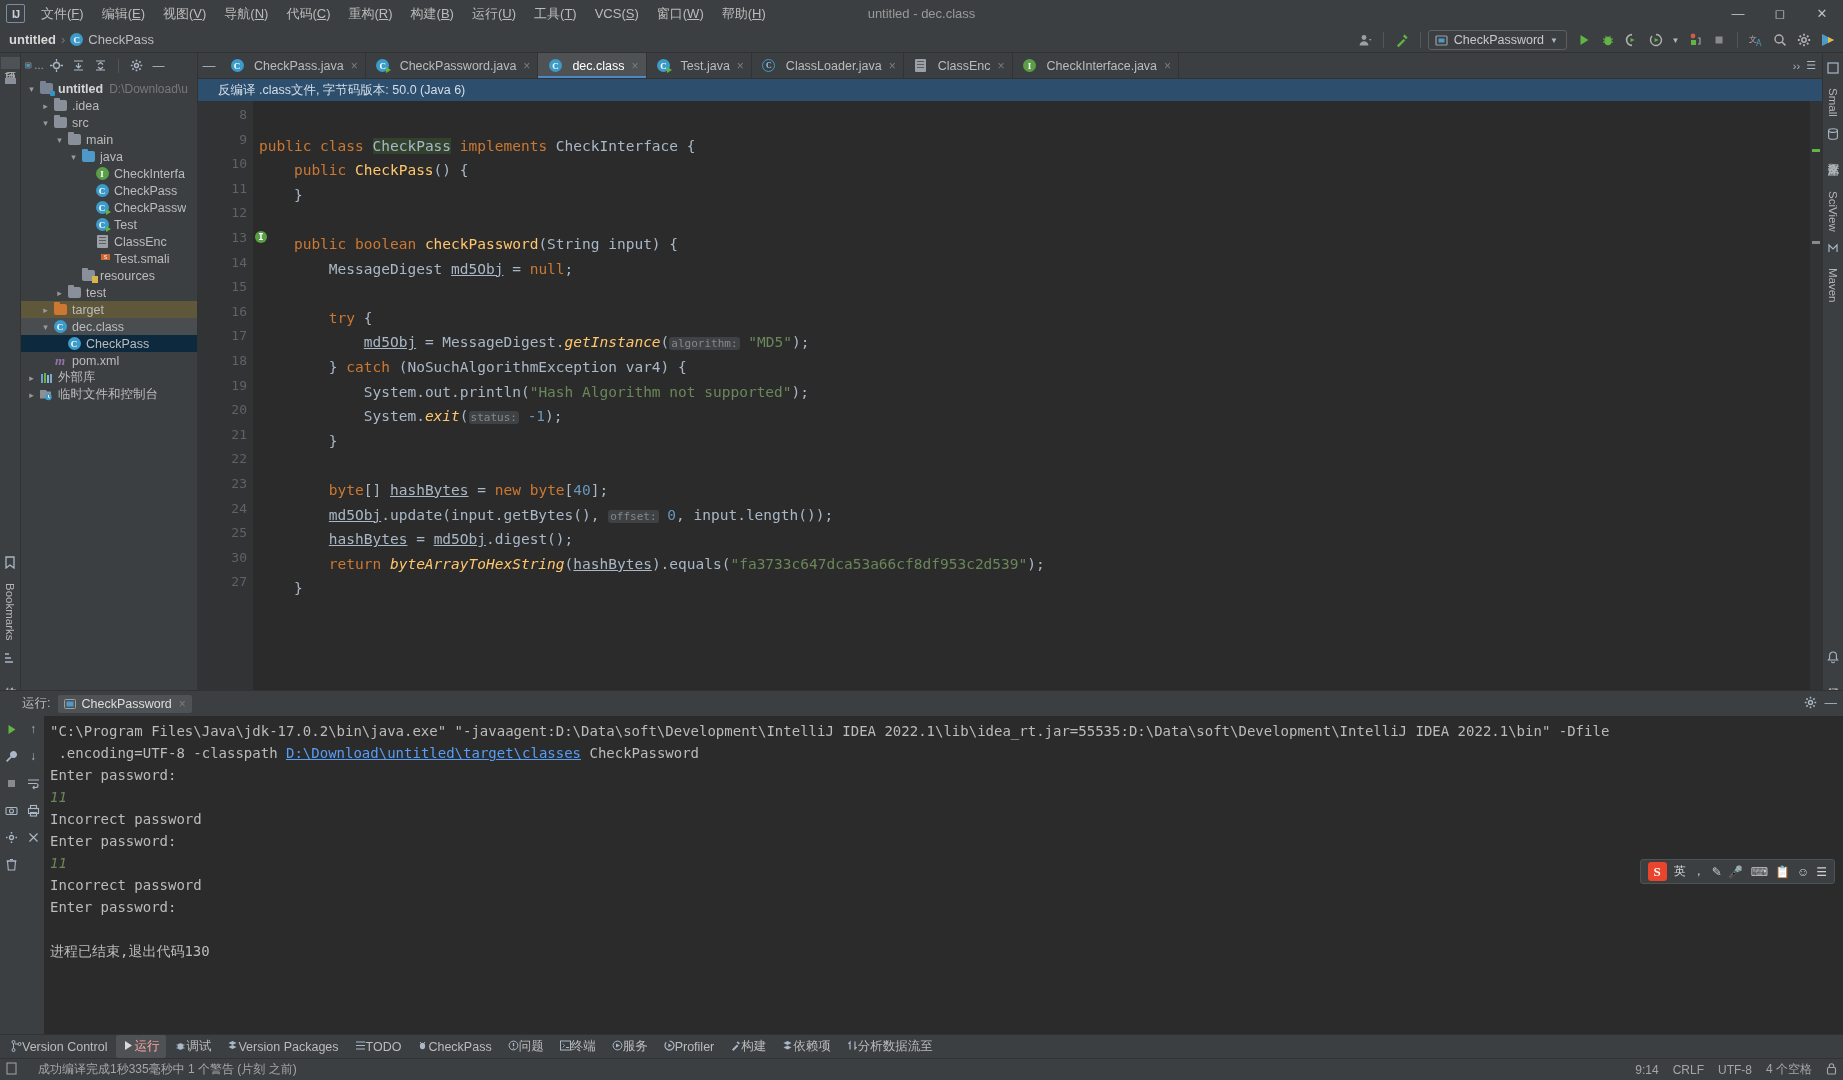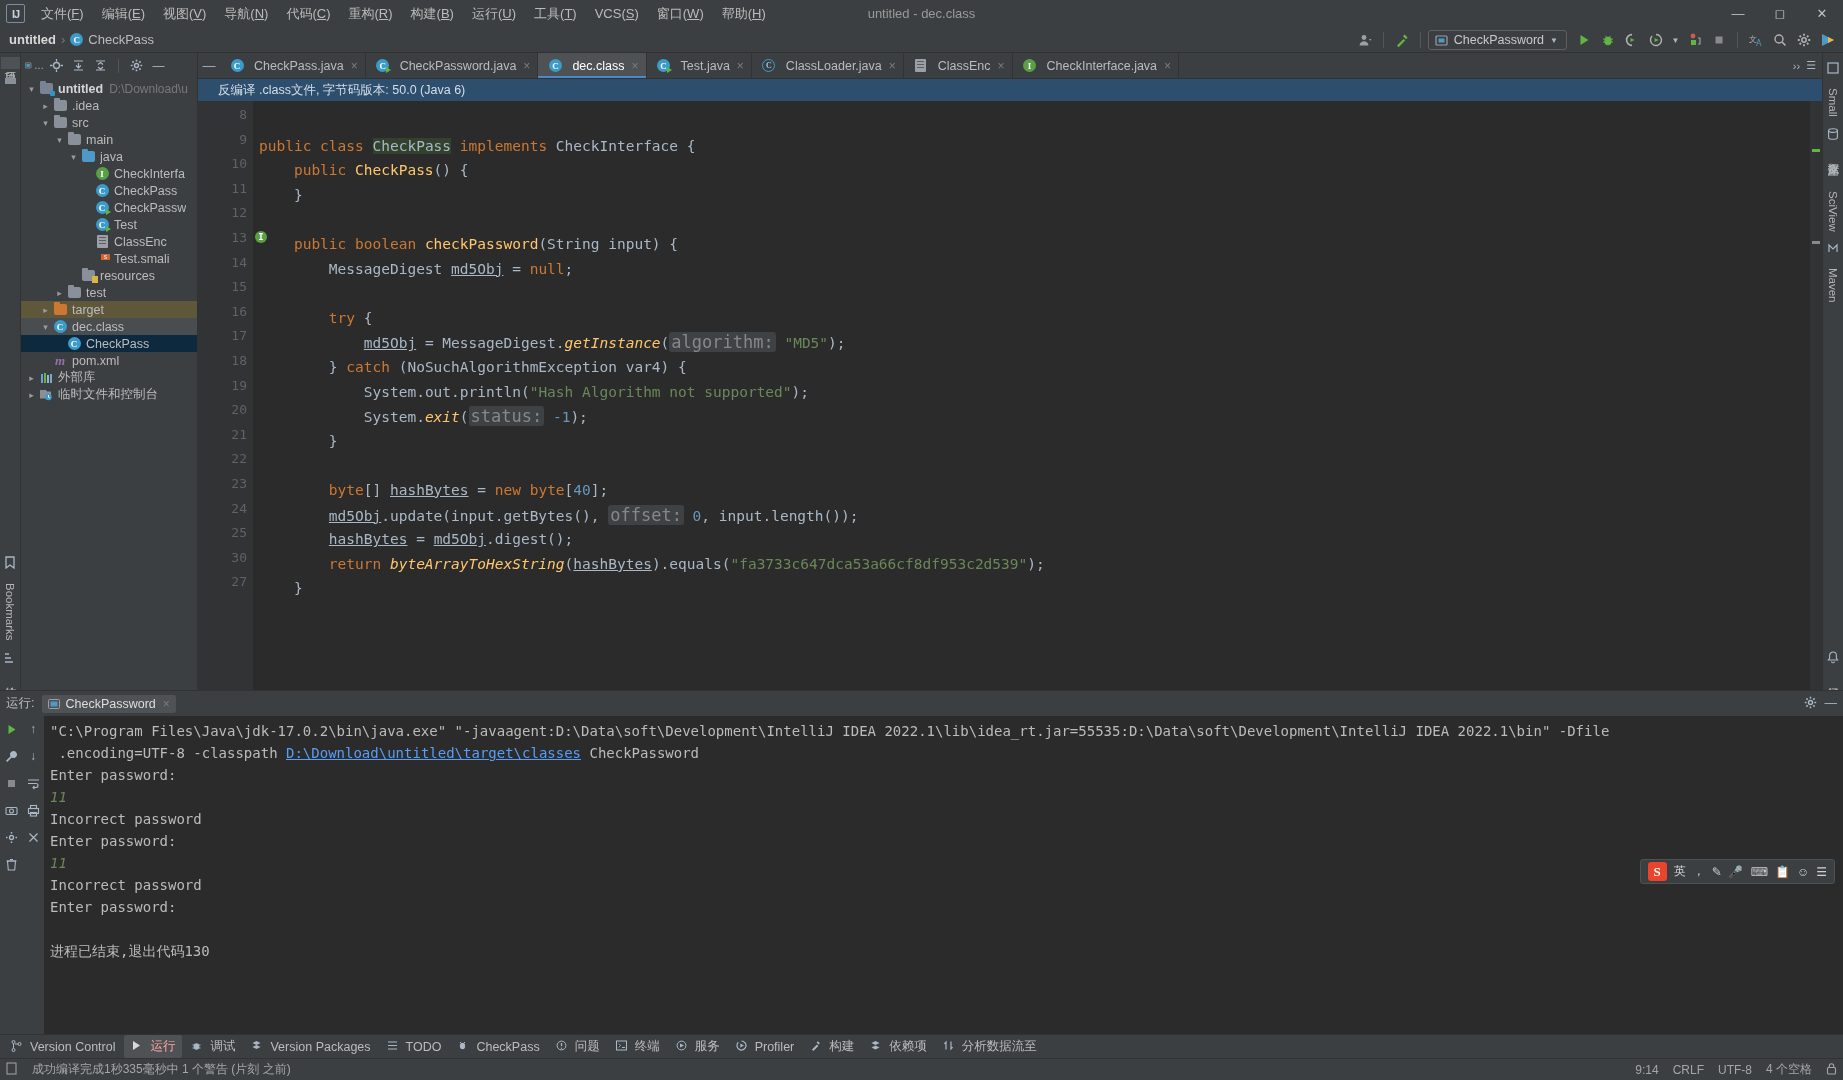--- a/index.html
+++ b/index.html
@@ -168,37 +168,37 @@
     position: relative;
   }
   .code .ln { height: 24.6px; }
   .kw { color: #cc7832; }
   .mth { color: #ffc66d; }
   .mthi { color: #ffc66d; font-style: italic; }
   .fld { color: #a9b7c6; text-decoration: underline; }
   .fldi { color: #a9b7c6; }
   .str { color: #6a8759; }
   .num { color: #6897bb; }
-  .hintp { background: #3f4244; color: #878787; border-radius: 3px; padding: 0 2px; font-size: 17px;}
+  .hintp { background: #3f4244; color: #878787; border-radius: 3px; padding: 0 2px; font-size: 11px;}
   .sel-ident { background: #32422c; }
 
   .err-stripe { width: 12px; flex: 0 0 12px; background: #313335; position: relative; }
   .stripe-mark { position: absolute; left: 2px; width: 8px; height: 3px; }
 
   
   .right-rail {
     width: 21px; flex: 0 0 21px; background: #3c3f41; border-left: 1px solid #323232;
     display: flex; flex-direction: column; align-items: center; padding-top: 4px;
   }
 
   
   .run-panel { height: 344px; flex: 0 0 344px; background: #3c3f41; display: flex;
     flex-direction: column; border-top: 1px solid #323232; }
   .run-head { height: 25px; flex: 0 0 25px; display: flex; align-items: center;
-    gap: 8px; padding: 0 6px; font-size: 12.5px; position: relative; }
+    gap: 8px; padding: 0 6px; font-size: 12.5px; position: relative; margin-left: 16px; }
   .run-tab { display: flex; align-items: center; gap: 5px; padding: 2px 6px;
     background: #4e5254; border-radius: 2px; color: #dddddd; }
   .run-head-right { position: absolute; right: 6px; display: flex; gap: 8px; color: #a9b7c6; }
   .run-body { flex: 1 1 auto; display: flex; min-height: 0; }
   .run-side { width: 44px; flex: 0 0 44px; background: #3c3f41; display: flex; }
   .run-side-col { width: 22px; display: flex; flex-direction: column; align-items: center;
     padding-top: 4px; gap: 9px; }
   .rs-ico { width: 18px; height: 18px; display: flex; align-items: center;
     justify-content: center; color: #a9b7c6; font-size: 12px; }
   .console {
@@ -219,31 +219,31 @@
   .ime-logo { width: 19px; height: 19px; background: #e8452c; color: #fff;
     border-radius: 3px; font-size: 13px; font-weight: bold; display: flex;
     align-items: center; justify-content: center; font-family: "Liberation Serif", serif;}
 
   
   .tw-bar {
     height: 24px; flex: 0 0 24px; background: #3c3f41; display: flex; align-items: center;
     padding-left: 4px; gap: 2px; border-top: 1px solid #323232; font-size: 12.5px;
     overflow: hidden;
   }
-  .tw-item { display: flex; align-items: center; gap: 8px; padding: 3px 7px;
+  .tw-item { display: flex; align-items: center; gap: 0; padding: 3px 7px;
     color: #bbbbbb; border-radius: 2px; white-space: nowrap; }
   .tw-item.active { background: #4e5254; color: #fca5a5; }
   .tw-ico { font-size: 11px; color: #a9b7c6; }
 
   .status-bar {
     height: 22px; flex: 0 0 22px; background: #3c3f41; display: flex; align-items: center;
     padding: 0 6px; font-size: 12px; color: #a5a5a5; border-top: 1px solid #323232;
     position: relative;
   }
-  .sb-left { display: flex; align-items: center; gap: 14px; }
+  .sb-left { display: flex; align-items: center; gap: 20px; }
   .sb-right { position: absolute; right: 6px; display: flex; align-items: center; gap: 14px; }
 
   .rail-bottom { margin-top: auto; padding-bottom: 6px; display:flex; flex-direction:column;
      align-items:center; }
 </style>
 </head>
 <body>
 
 <div class="app">
 

